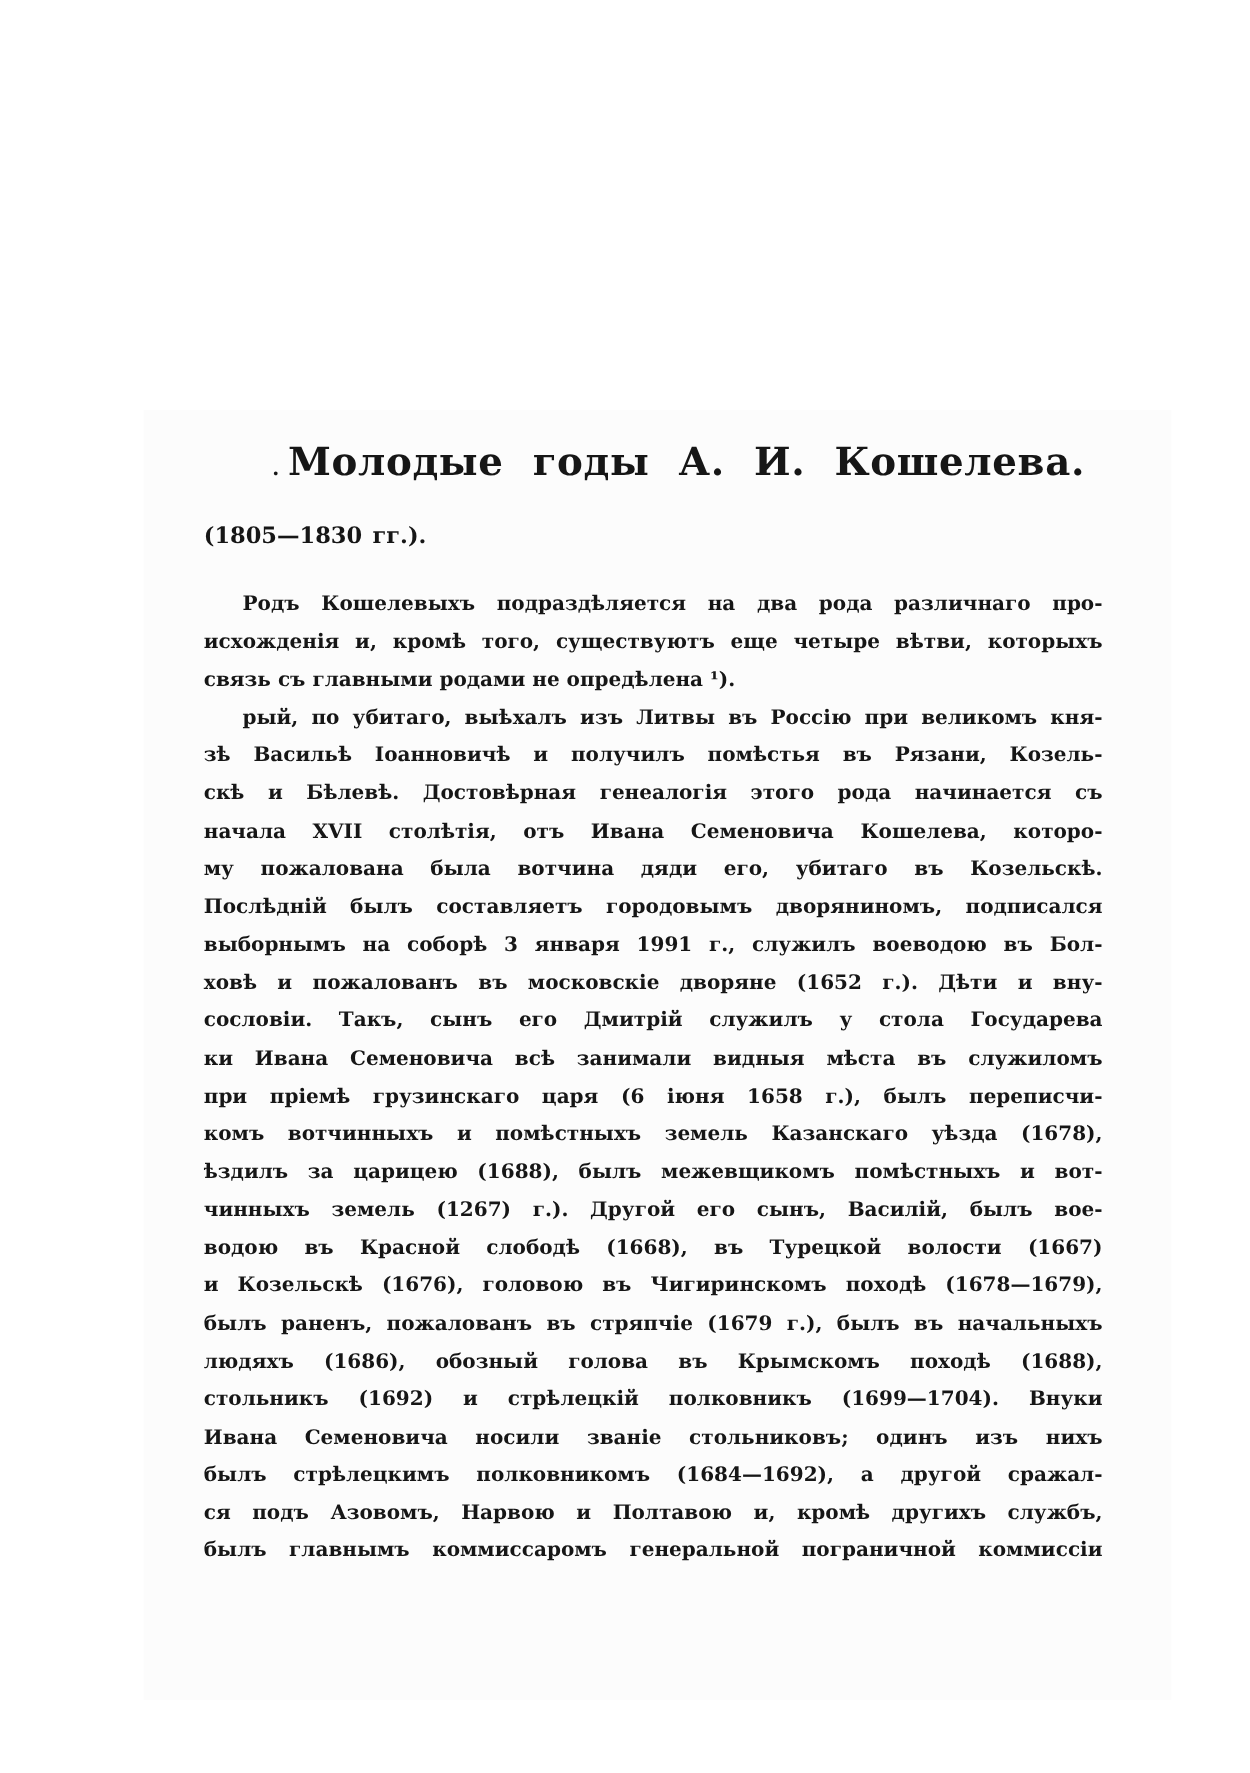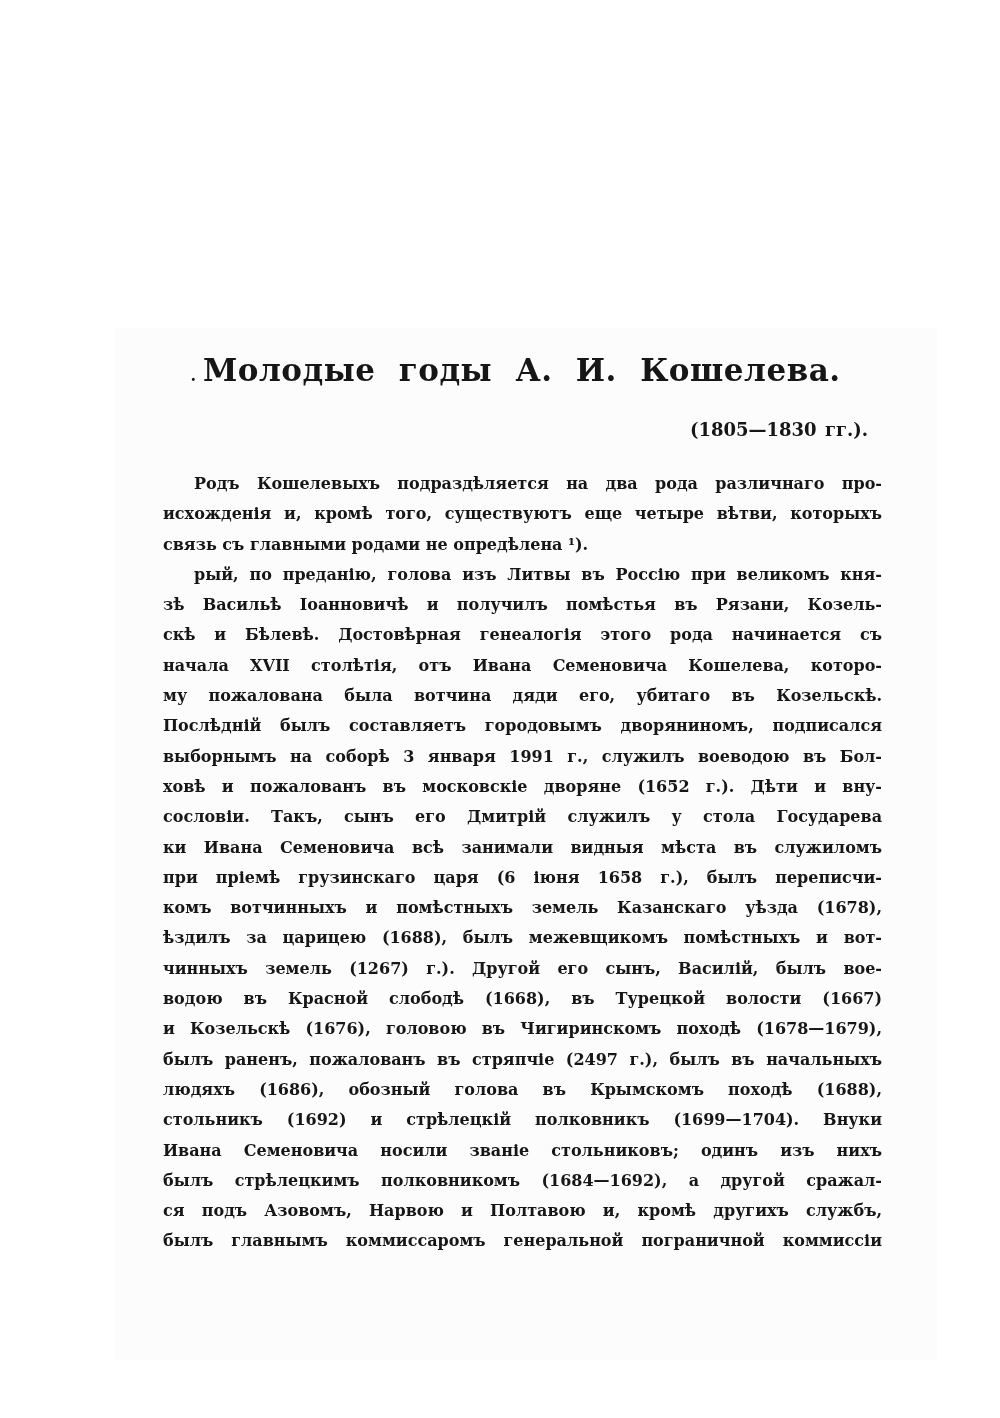--- a/index.html
+++ b/index.html
@@ -24,38 +24,38 @@
     background: #fcfcfc;
   }
   .content {
     position: absolute;
     left: 163px;
     top: 350px;
     width: 719px;
   }
   .title {
     margin: 0 14px 21px 0;
-    text-align: center;
+    text-align: right;
     font-size: 31px;
     line-height: 40px;
     font-weight: 700;
     letter-spacing: 0.5px;
     word-spacing: 12px;
     white-space: nowrap;
   }
   .artifact-dot {
     font-size: 16px;
     font-weight: 700;
     margin-right: 7px;
     letter-spacing: 0;
     word-spacing: 0;
   }
   .subtitle {
     margin: 0 14px 26px 0;
-    text-align: right;
+    text-align: left;
     font-size: 18px;
     line-height: 26px;
     font-weight: 700;
     word-spacing: 2px;
   }
   .bodytext {
     width: 719px;
   }
   .paragraph {
     margin: 0;
@@ -87,37 +87,37 @@
 
   <div class="subtitle">(1805—1830 гг.).</div>
 
   <section class="bodytext">
       <div class="paragraph indent">
         <div class="line">Родъ Кошелевыхъ подраздѣляется на два рода различнаго про-</div>
         <div class="line">исхожденія и, кромѣ того, существуютъ еще четыре вѣтви, которыхъ</div>
         <div class="line no-justify">связь съ главными родами не опредѣлена ¹).</div>
       </div>
       <div class="paragraph indent">
-        <div class="line">рый, по преданію, голова изъ Литвы въ Россію при великомъ кня-</div>
+        <div class="line">рый, по убитаго, выѣхалъ изъ Литвы въ Россію при великомъ кня-</div>
         <div class="line">зѣ Васильѣ Іоанновичѣ и получилъ помѣстья въ Рязани, Козель-</div>
         <div class="line">скѣ и Бѣлевѣ. Достовѣрная генеалогія этого рода начинается съ</div>
         <div class="line">начала XVII столѣтія, отъ Ивана Семеновича Кошелева, которо-</div>
         <div class="line">му пожалована была вотчина дяди его, убитаго въ Козельскѣ.</div>
         <div class="line">Послѣдній былъ составляетъ городовымъ дворяниномъ, подписался</div>
         <div class="line">выборнымъ на соборѣ 3 января 1991 г., служилъ воеводою въ Бол-</div>
         <div class="line">ховѣ и пожалованъ въ московскіе дворяне (1652 г.). Дѣти и вну-</div>
         <div class="line">сословіи. Такъ, сынъ его Дмитрій служилъ у стола Государева</div>
         <div class="line">ки Ивана Семеновича всѣ занимали видныя мѣста въ служиломъ</div>
         <div class="line">при пріемѣ грузинскаго царя (6 іюня 1658 г.), былъ переписчи-</div>
         <div class="line">комъ вотчинныхъ и помѣстныхъ земель Казанскаго уѣзда (1678),</div>
         <div class="line">ѣздилъ за царицею (1688), былъ межевщикомъ помѣстныхъ и вот-</div>
         <div class="line">чинныхъ земель (1267) г.). Другой его сынъ, Василій, былъ вое-</div>
         <div class="line">водою въ Красной слободѣ (1668), въ Турецкой волости (1667)</div>
         <div class="line">и Козельскѣ (1676), головою въ Чигиринскомъ походѣ (1678—1679),</div>
-        <div class="line">былъ раненъ, пожалованъ въ стряпчіе (2497 г.), былъ въ начальныхъ</div>
+        <div class="line">былъ раненъ, пожалованъ въ стряпчіе (1679 г.), былъ въ начальныхъ</div>
         <div class="line">людяхъ (1686), обозный голова въ Крымскомъ походѣ (1688),</div>
         <div class="line">стольникъ (1692) и стрѣлецкій полковникъ (1699—1704). Внуки</div>
         <div class="line">Ивана Семеновича носили званіе стольниковъ; одинъ изъ нихъ</div>
         <div class="line">былъ стрѣлецкимъ полковникомъ (1684—1692), а другой сражал-</div>
         <div class="line">ся подъ Азовомъ, Нарвою и Полтавою и, кромѣ другихъ службъ,</div>
         <div class="line">былъ главнымъ коммиссаромъ генеральной пограничной коммиссіи</div>
       </div>
     </section>
 </main>
 

